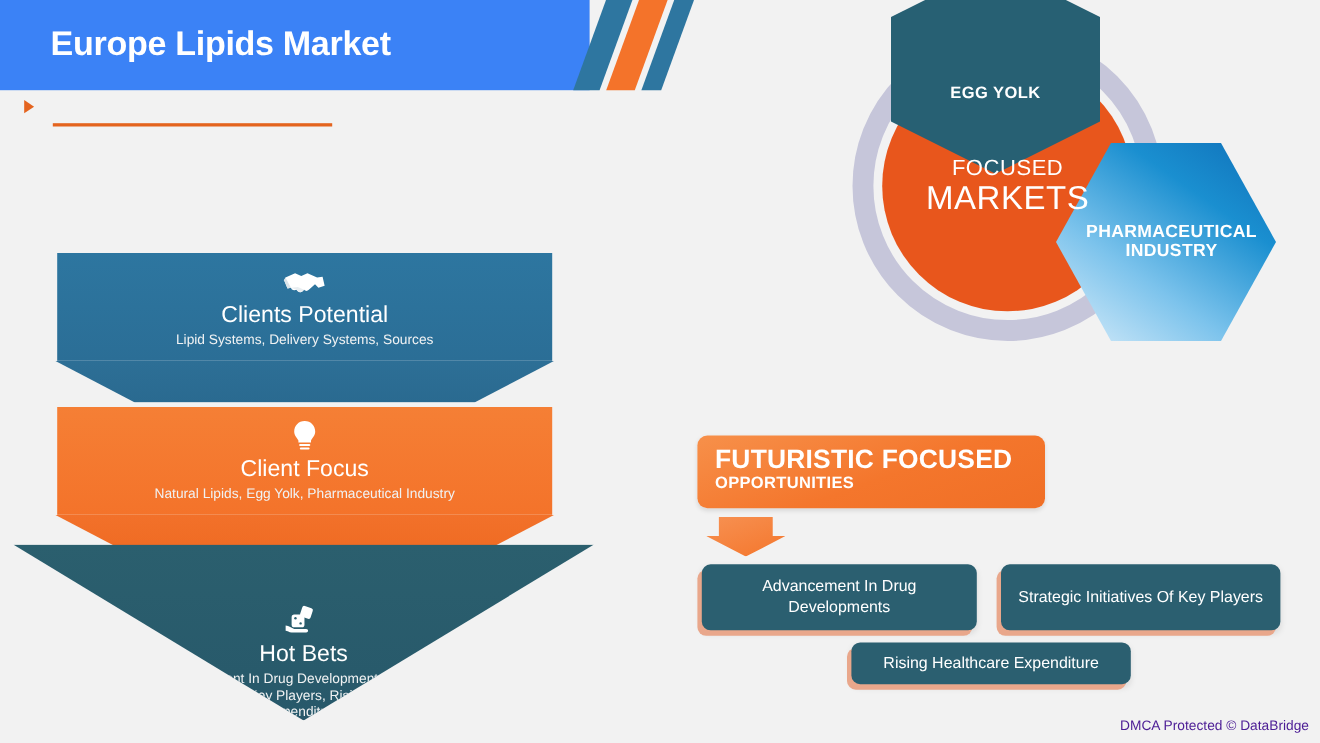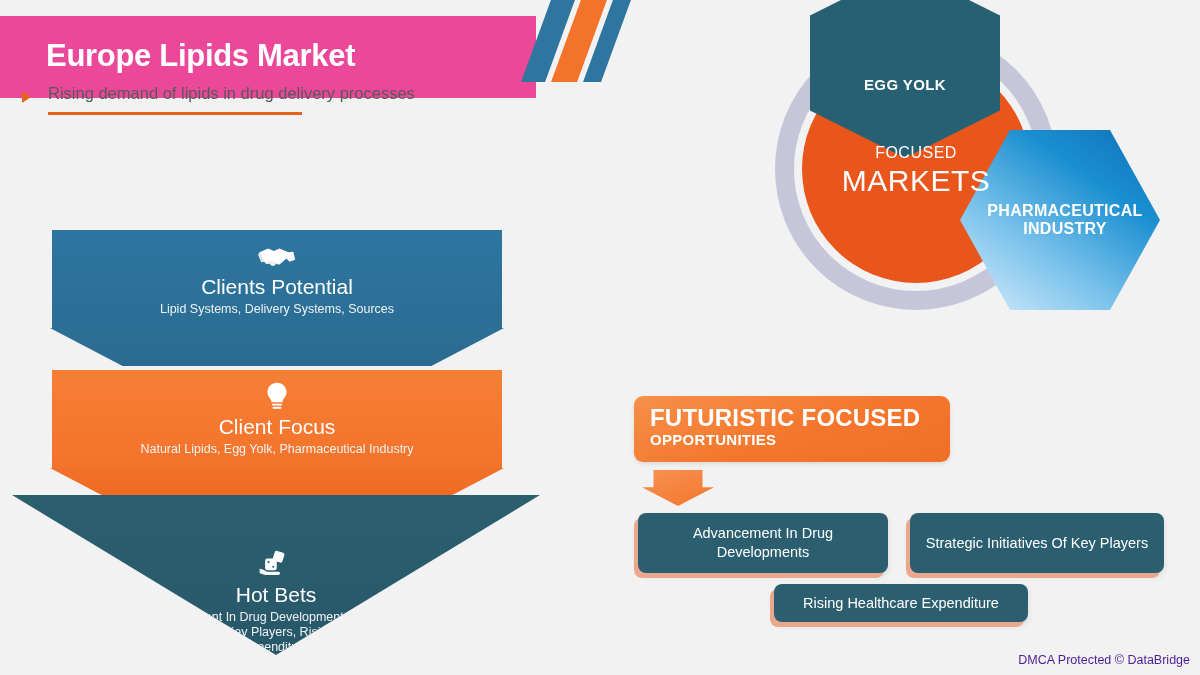--- a/index.html
+++ b/index.html
@@ -7,22 +7,22 @@
     width:1200px;height:675px;
     background:#f2f2f2;
     font-family:"Liberation Sans", sans-serif;
     overflow:hidden;
     position:relative;
   }
   .stage{position:absolute;inset:0;width:1200px;height:675px;}
 
   
   .header-band{
-    position:absolute;left:0;top:16px;width:536px;height:82px;
-    background:#ec4899;
+    position:absolute;left:0;top:0;width:536px;height:82px;
+    background:#3b82f6;
   }
   .header-title{
     position:absolute;left:46px;top:22px;
     color:#ffffff;font-size:31px;font-weight:bold;
     letter-spacing:-0.3px;white-space:nowrap;
   }
   .stripe{position:absolute;top:0;height:82px;transform:skewX(-20deg);}
   .stripe.s1{left:536px;width:24px;background:#2e76a0;}
   .stripe.s2{left:566px;width:26px;background:#f4732a;}
   .stripe.s3{left:598px;width:18px;background:#2e76a0;}
@@ -104,21 +104,21 @@
   }
   .center-circle{
     position:absolute;left:182px;top:65px;width:228px;height:228px;
     border-radius:50%;background:#e8561c;
   }
   .center-label{
     position:absolute;left:182px;top:65px;width:228px;height:228px;
     display:flex;flex-direction:column;align-items:center;justify-content:center;
     color:#ffffff;z-index:6;pointer-events:none;
   }
-  .center-l1{font-size:16px;letter-spacing:0.5px;line-height:24px;}
+  .center-l1{font-size:20px;letter-spacing:0.5px;line-height:24px;}
   .center-l2{font-size:30px;letter-spacing:0.5px;line-height:32px;}
 
   .hex{
     position:absolute;
     display:flex;align-items:center;justify-content:center;
     text-align:center;color:#ffffff;font-weight:bold;
   }
   .hex-flat{clip-path:polygon(25% 0%, 75% 0%, 100% 50%, 75% 100%, 25% 100%, 0% 50%);}
   .hex-pointy{clip-path:polygon(50% 0%, 100% 25%, 100% 75%, 50% 100%, 0% 75%, 0% 25%);}
 
@@ -185,21 +185,20 @@
 
   <div class="header-band">
     <div class="header-title">Europe Lipids Market</div>
   </div>
   <div class="stripe s1"></div>
   <div class="stripe s2"></div>
   <div class="stripe s3"></div>
 
   <div class="sub-row">
     <div class="bullet-tri"></div>
-    <div class="sub-text">Rising demand of lipids in drug delivery processes</div>
   </div>
   <div class="sub-underline"></div>
 
   <div class="funnel">
 
     <div class="tier tier1">
       <div class="skirt"></div>
       <div class="body">
         <svg class="tier-icon" viewBox="0 0 64 40">
           <path fill="#ffffff" d="M4 14 L18 8 L27 12 L36 8 L50 14 L58 13 L61 26 L52 29 L47 24 L38 32 C36 34 33 34 31 32 L29 34 C27 36 24 36 22 34 L20 32 C18 33 15 33 13 31 L12 29 L7 30 L2 18 Z"></path>

